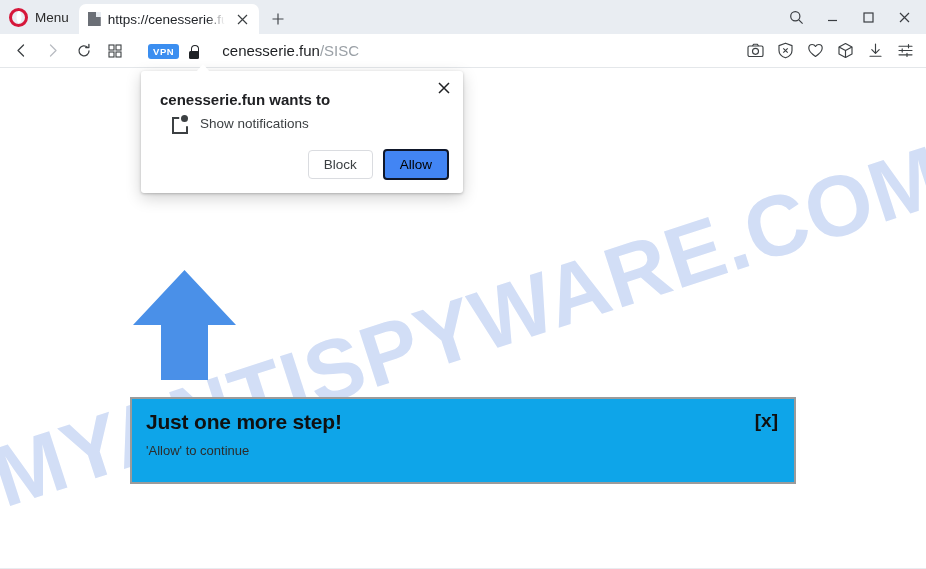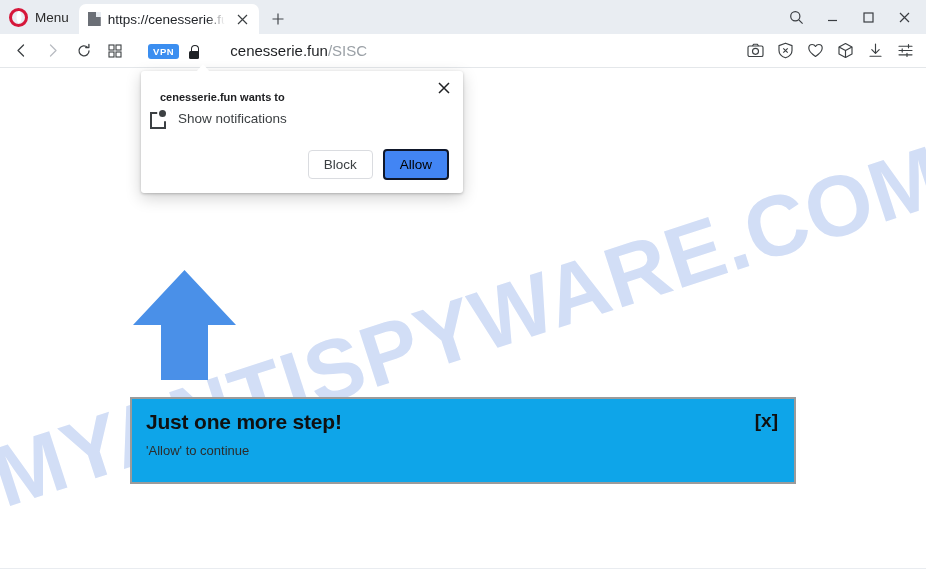--- a/index.html
+++ b/index.html
@@ -96,21 +96,21 @@
   .lock-icon::before {
     content: ""; position: absolute; left: 1.5px; bottom: 0;
     width: 10px; height: 8px; background: #1f2226; border-radius: 1.5px;
   }
   .lock-icon::after {
     content: ""; position: absolute; left: 3.5px; top: 1px;
     width: 6px; height: 7px;
     border: 1.8px solid #1f2226; border-bottom: none;
     border-radius: 4px 4px 0 0;
   }
-  .url-text { font-size: 15px; color: #1d1f22; margin-left: 22px; }
+  .url-text { font-size: 15px; color: #1d1f22; margin-left: 14px; }
   .url-path { color: #9aa0a6; }
 
   .tools { display: flex; align-items: center; gap: 4px; padding-right: 8px; }
   .toolicon {
     width: 26px; height: 26px;
     display: flex; align-items: center; justify-content: center;
     color: #3c4043;
   }
 
   
@@ -166,26 +166,26 @@
     background: #fff;
     clip-path: polygon(50% 0, 100% 100%, 0 100%);
   }
   .perm-close {
     position: absolute; top: 8px; right: 10px;
     width: 18px; height: 18px;
     display: flex; align-items: center; justify-content: center;
     color: #202124;
   }
   .perm-title {
-    font-size: 11px; font-weight: bold; color: #202124;
+    font-size: 15px; font-weight: bold; color: #202124;
     padding: 20px 40px 0 19px;
   }
   .perm-row {
     display: flex; align-items: center; gap: 11px;
-    padding: 7px 0 0 9px;
+    padding: 7px 0 0 31px;
   }
   .notif-icon { width: 17px; height: 17px; position: relative; flex: 0 0 auto; }
   .notif-icon::before {
     content: ""; position: absolute; left: 0; top: 2px;
     width: 12px; height: 13px;
     border: 2px solid #3c4043;
     border-top-right-radius: 0;
     clip-path: polygon(0 0, 45% 0, 45% 20%, 20% 20%, 20% 80%, 80% 80%, 80% 55%, 100% 55%, 100% 100%, 0 100%);
   }
   .notif-icon::after {

